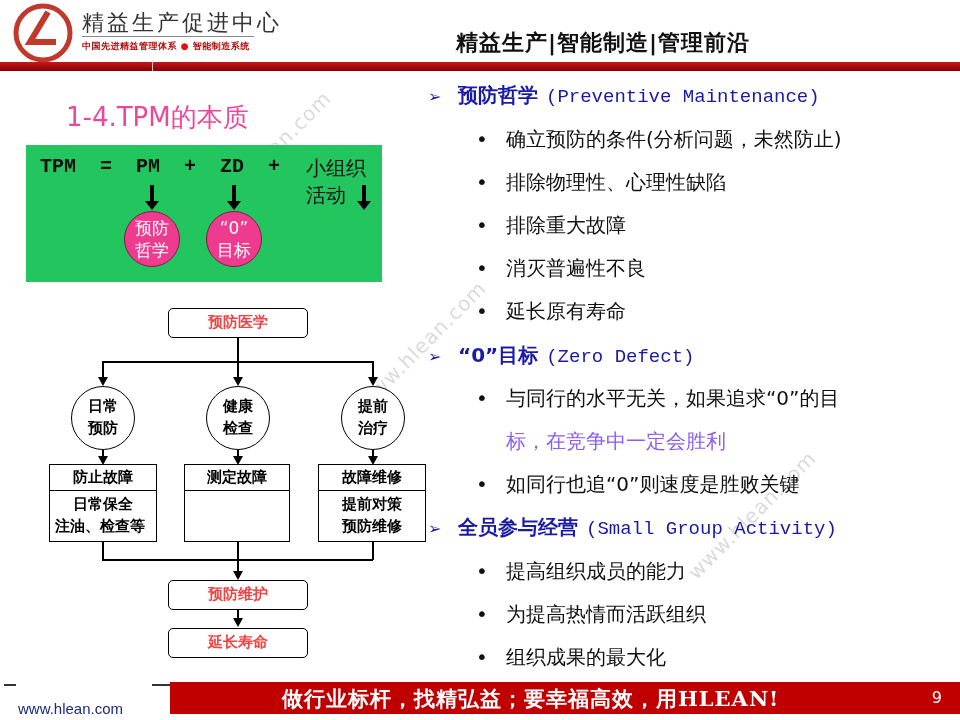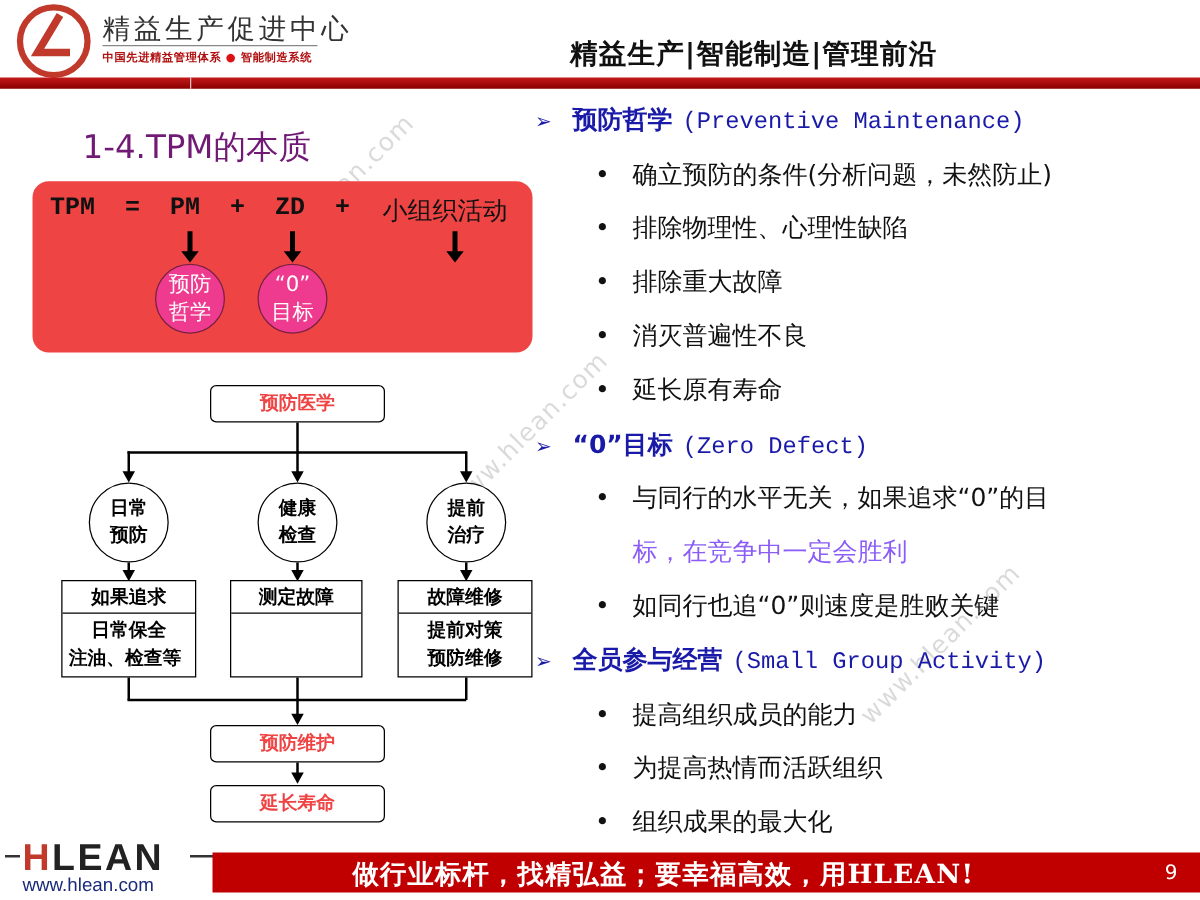--- a/index.html
+++ b/index.html
@@ -11,24 +11,24 @@
   .logo-mark { position: absolute; left: 12px; top: 2px; width: 62px; height: 62px; }
   .brand-title { position: absolute; left: 82px; top: 8px; font-size: 22px; letter-spacing: 3px; color: #333; font-family: "DejaVu Sans", sans-serif; }
   .brand-divider { position: absolute; left: 82px; top: 36px; width: 172px; height: 1px; background: #888; }
   .brand-sub { position: absolute; left: 82px; top: 40px; font-size: 9px; color: #b01010; letter-spacing: 0.5px; font-weight: bold; }
   .brand-sub .dot { color: #d11; }
   .slogan-right { position: absolute; right: 14px; top: 28px; font-size: 22px; font-weight: bold; letter-spacing: 1px; color: #111; }
   .header-bar { position: absolute; left: 0; top: 62px; width: 960px; height: 9px; background: linear-gradient(to bottom, #c41a1a, #8a0000); }
   .header-bar .tick { position: absolute; left: 152px; top: 0; width: 1px; height: 9px; background: #e8c0c0; }
 
   
-  .slide-title { position: absolute; left: 66px; top: 100px; font-size: 26px; color: #701a75; font-family: "DejaVu Sans", sans-serif; }
-
-  
-  .formula-box { position: absolute; left: 26px; top: 145px; width: 400px; height: 137px; background: #ef4444; border-radius: 13px; }
+  .slide-title { position: absolute; left: 66px; top: 100px; font-size: 26px; color: #ec4899; font-family: "DejaVu Sans", sans-serif; }
+
+  
+  .formula-box { position: absolute; left: 26px; top: 145px; width: 356px; height: 137px; background: #22c55e; }
   .f-term { position: absolute; top: 10px; font-size: 20px; font-weight: bold; color: #111; font-family: "Liberation Mono", "DejaVu Sans Mono", monospace; }
   .f-arrow { position: absolute; top: 40px; width: 4px; height: 18px; background: #000; }
   .f-arrow::after { content: ""; position: absolute; left: -5px; bottom: -7px; border-left: 7px solid transparent; border-right: 7px solid transparent; border-top: 9px solid #000; }
   .f-circle { position: absolute; top: 66px; width: 56px; height: 56px; border-radius: 50%; background: #ee3b8f; border: 1px solid #7a2040; color: #fff; font-size: 17px; line-height: 22px; text-align: center; padding-top: 5px; overflow: hidden; }
 
   
   .box { position: absolute; border: 1.5px solid #000; background: #fff; font-size: 15px; font-weight: bold; text-align: center; color: #ef4444; }
   .rbox { border-radius: 5px; }
   .line { position: absolute; background: #000; }
   .arrowhead { position: absolute; width: 0; height: 0; border-left: 5px solid transparent; border-right: 5px solid transparent; border-top: 9px solid #000; }
@@ -132,21 +132,21 @@
 </div>
 
 <div class="line" style="left:102px; top:450px; width:1.5px; height:10px;"></div>
 <div class="line" style="left:237px; top:450px; width:1.5px; height:10px;"></div>
 <div class="line" style="left:372px; top:450px; width:1.5px; height:10px;"></div>
 <div class="arrowhead" style="left:98px; top:456px;"></div>
 <div class="arrowhead" style="left:233px; top:456px;"></div>
 <div class="arrowhead" style="left:368px; top:456px;"></div>
 
 <div class="split" style="left:49px; top:464px; width:108px; height:78px;">
-  <div class="top">如果追求</div>
+  <div class="top">防止故障</div>
   <div class="bot">
     <div>日常保全</div>
     <div style="margin-left:-6px;">注油、检查等</div>
   </div>
 </div>
 <div class="split" style="left:184px; top:464px; width:106px; height:78px;">
   <div class="top">测定故障</div>
 </div>
 <div class="split" style="left:318px; top:464px; width:108px; height:78px;">
   <div class="top">故障维修</div>
@@ -185,20 +185,19 @@
 
 <div class="sec-head" style="top:514px;">
   <span class="arrow">➢</span><span class="cn">全员参与经营</span><span class="en">(Small Group Activity)</span>
 </div>
 <div class="bullet" style="top:558px;"><span class="dot">•</span><span>提高组织成员的能力</span></div>
 <div class="bullet" style="top:601px;"><span class="dot">•</span><span>为提高热情而活跃组织</span></div>
 <div class="bullet" style="top:644px;"><span class="dot">•</span><span>组织成果的最大化</span></div>
 
 <div class="footer-logo">
   <div class="hlean-line" style="left:0; width:12px;"></div>
-  <div class="hlean-word" style="left:14px;"><span class="h">H</span><span>LEAN</span></div>
   <div class="hlean-line" style="left:148px; width:20px;"></div>
   <div class="hlean-url">www.hlean.com</div>
 </div>
 <div class="footer-bar">
   <div class="footer-slogan">做行业标杆，找精弘益；要幸福高效，用HLEAN!</div>
   <div class="page-num">9</div>
 </div>
 
 </body></html>

